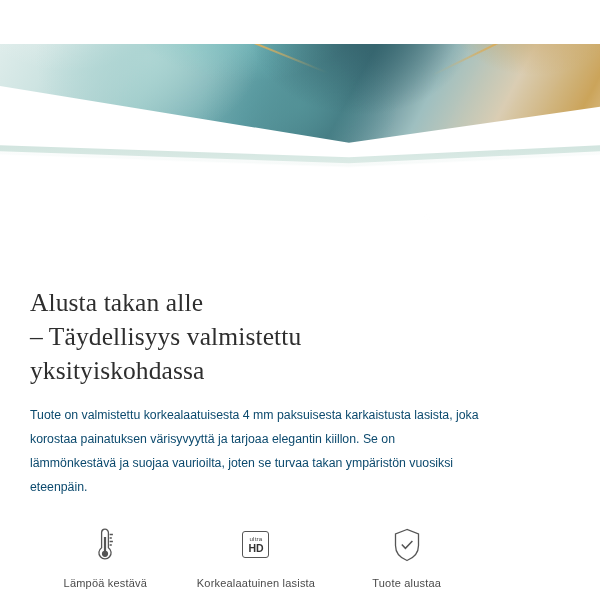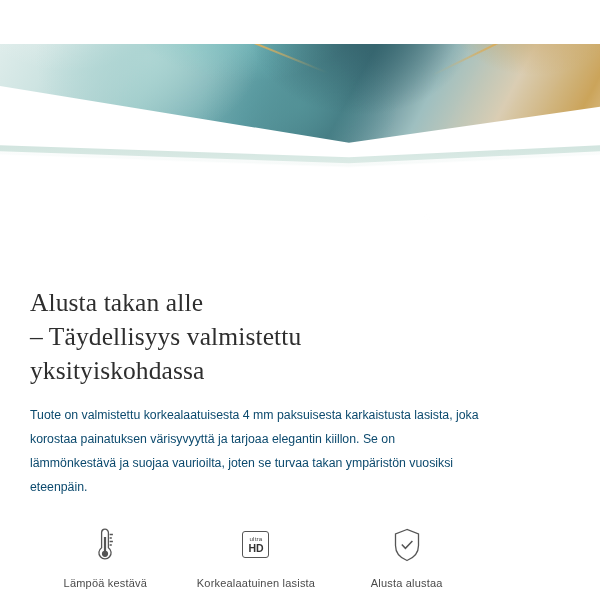--- a/index.html
+++ b/index.html
@@ -195,21 +195,21 @@
         <span class="caption">Korkealaatuinen lasista</span>
       </div>
 
       <div class="feature">
         <span class="glyph">
           <svg class="ico" width="34" height="38" viewBox="0 0 34 38" fill="none" stroke="#555" stroke-width="1.3">
             <path d="M17 3.5 5.5 8v11.5C5.5 27 10.6 32 17 34.5 23.4 32 28.5 27 28.5 19.5V8L17 3.5z"></path>
             <path d="M11.8 18.6l3.6 3.7 7-7.4" stroke-width="1.5"></path>
           </svg>
         </span>
-        <span class="caption">Alusta alustaa</span>
+        <span class="caption">Tuote alustaa</span>
       </div>
 
 
       <div class="feature">
         <span class="glyph">
           <svg class="ico" width="34" height="30" viewBox="0 0 34 30" fill="none" stroke="#555" stroke-width="1.3">
             <path d="M4 25 L20 25 L20 9 Z" stroke-width="1.4"></path>
             <path d="M8.5 23.6 L17.6 14.5M11.6 23.6 L17.6 17.6M14.6 23.6 L17.6 20.6" stroke-width="1.1"></path>
           </svg>
         </span>

